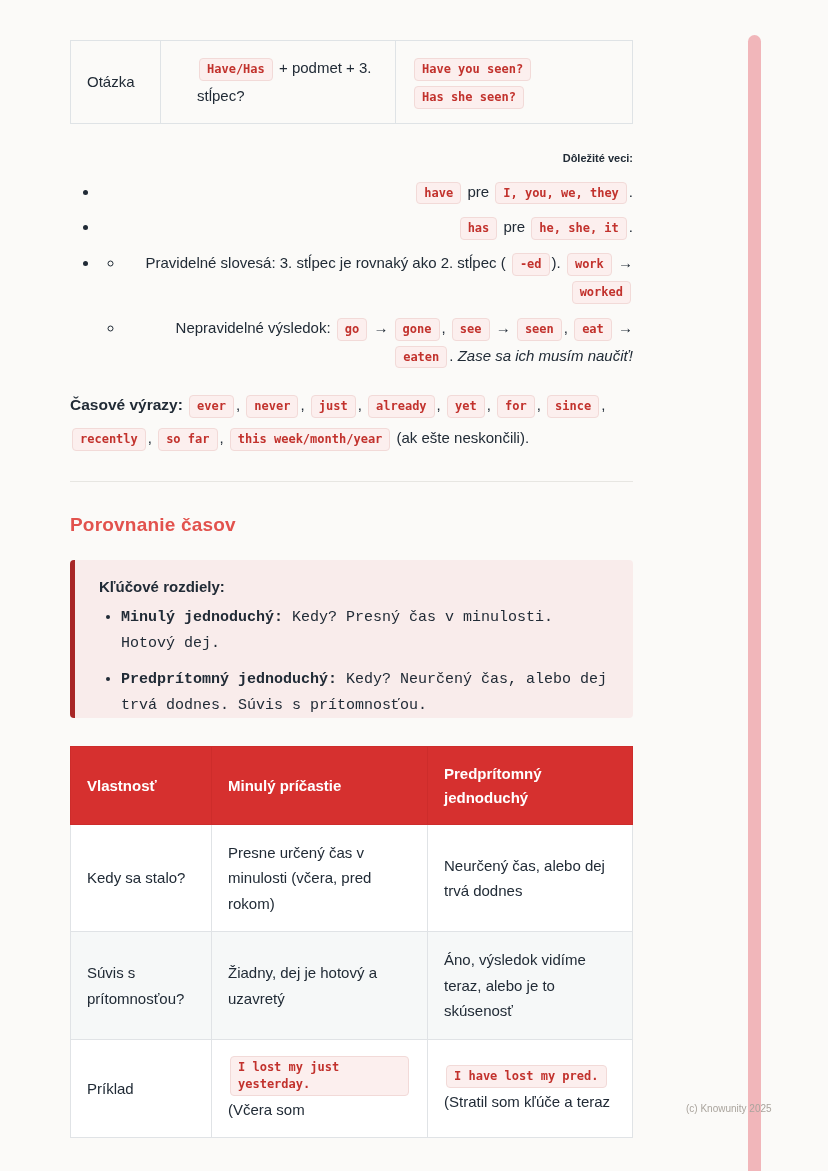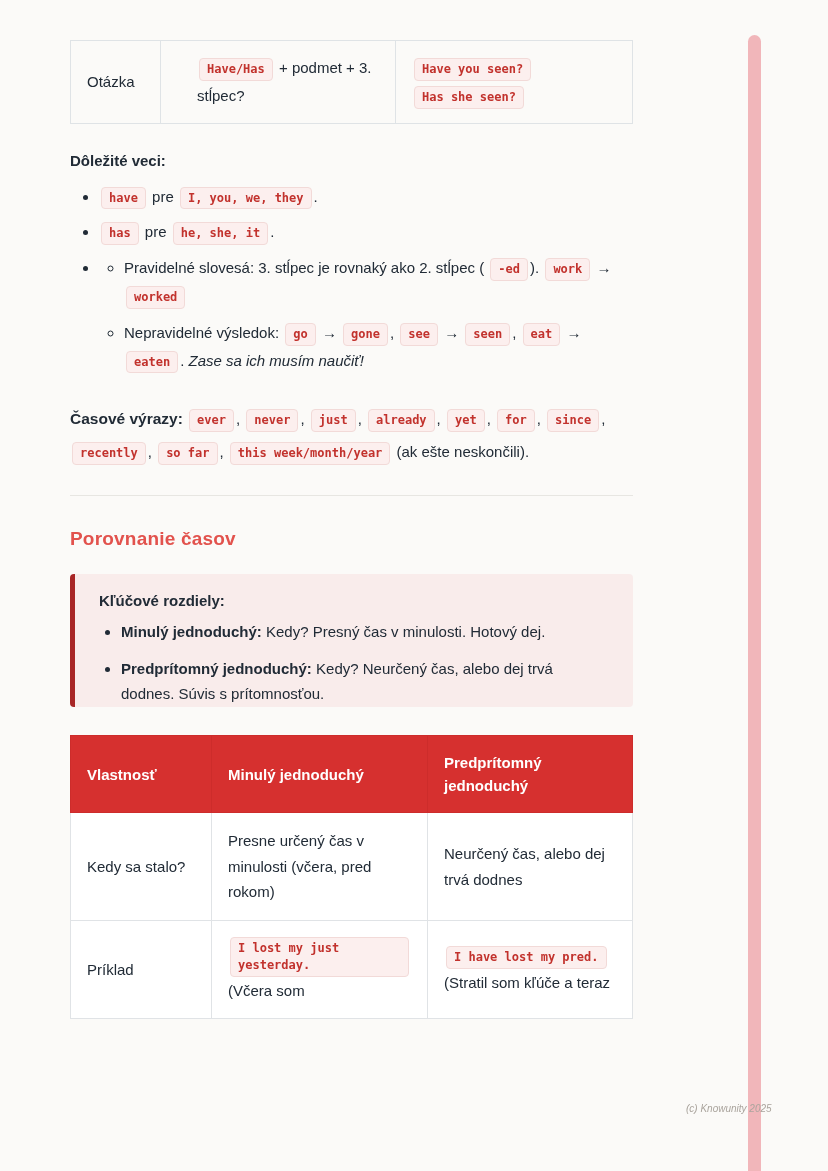--- a/index.html
+++ b/index.html
@@ -13,21 +13,21 @@
     font-size:15px;
   }
   .content { position:absolute; left:70px; top:40px; width:563px; }
 
   .stripe {
     position:absolute; left:748px; top:35px; width:13px; height:1140px;
     background:#f1b6ba; border-radius:7px 7px 0 0; z-index:1;
   }
   .watermark {
     position:absolute; left:686px; top:1103px; z-index:2;
-    font-size:10px; color:#aaa49d;font-style:italic;
+    font-size:10px; color:#aaa49d;
   }
 
   .chip {
     display:inline-block;
     font-family:"DejaVu Sans Mono", monospace;
     font-size:12px; font-weight:bold;
     color:#c2322d; background:#fcefee;
     border:1px solid #f2dad8; border-radius:4px;
     padding:2px 7px; margin:1px 2px;
     line-height:1.4; vertical-align:baseline;
@@ -35,45 +35,45 @@
 
   
   .q-table { width:100%; border-collapse:collapse; }
   .q-table td {
     border:1px solid #dfe3e6; padding:13px 16px;
     vertical-align:middle; line-height:1.8;
   }
   .q-table .c1 { width:90px; }
   .q-table .c2 { width:235px;padding-left:36px; }
 
-  .subhead { font-weight:bold; font-size:15px; margin:28px 0 14px; }
+  .subhead { font-weight:bold; font-size:11px; margin:28px 0 14px;text-align:right; }
 
   ul.main { margin:0 0 0 29px; line-height:1.8; }
-  ul.main > li { margin-bottom:8px; }
+  ul.main > li { margin-bottom:8px;text-align:right; }
   ul.sub { list-style:circle; margin:5px 0 0 25px; }
   ul.sub > li { margin-bottom:9px; }
   .note-italic { font-style:italic; }
 
-  .time-p { margin-top:29px; line-height:2.1; }
+  .time-p { margin-top:20px; line-height:2.1; }
   .time-p .lead { font-weight:bold; font-size:15.5px; }
 
   hr.divider { border:none; border-top:1px solid #e7e6e2; margin:28px 0 0; }
 
   h2.section {
     color:#e2524d; font-size:19px; font-weight:bold;
     margin:32px 0 24px; letter-spacing:.2px;
   }
 
   .callout {
     background:#f9eceb; border-left:5px solid #a82626;
     border-radius:4px; padding:18px 24px 0;
   }
   .callout-title { font-weight:bold; margin-bottom:10px; }
   .callout ul { margin:0 0 0 22px; line-height:1.7; }
-  .callout li { margin-bottom:11px; }
+  .callout li { margin-bottom:11px;font-family:Liberation Mono, monospace; }
 
   table.cmp { width:100%; border-collapse:collapse; margin-top:28px; }
   table.cmp th {
     background:#d6302f; color:#ffffff; font-weight:bold; text-align:left;
     padding:15px 16px; line-height:1.55; border:1px solid #cd2c2b;
   }
   table.cmp td {
     border:1px solid #e0e3e6; padding:15px 16px;
     line-height:1.7; vertical-align:middle; background:#ffffff;
   }
@@ -175,29 +175,34 @@
         <b>Predprítomný jednoduchý:</b>
         <span>Kedy? Neurčený čas, alebo dej trvá dodnes. Súvis s prítomnosťou.</span>
       </li>
     </ul>
   </div>
 
   <table class="cmp">
     <thead>
       <tr>
         <th class="w1">Vlastnosť</th>
-        <th class="w2">Minulý jednoduchý</th>
+        <th class="w2">Minulý príčastie</th>
         <th>Predprítomný jednoduchý</th>
       </tr>
     </thead>
     <tbody>
       <tr>
         <td class="lbl">Kedy sa stalo?</td>
         <td>Presne určený čas v minulosti (včera, pred rokom)</td>
         <td>Neurčený čas, alebo dej trvá dodnes</td>
+      </tr>
+      <tr class="alt">
+        <td class="lbl">Súvis s prítomnosťou?</td>
+        <td>Žiadny, dej je hotový a uzavretý</td>
+        <td>Áno, výsledok vidíme teraz, alebo je to skúsenosť</td>
       </tr>
       <tr>
         <td class="lbl">Príklad</td>
         <td>
           <span class="chip">I lost my just yesterday.</span>
           <span>(Včera som</span>
         </td>
         <td>
           <span class="chip">I have lost my pred.</span>
           <span>(Stratil som kľúče a teraz</span>

